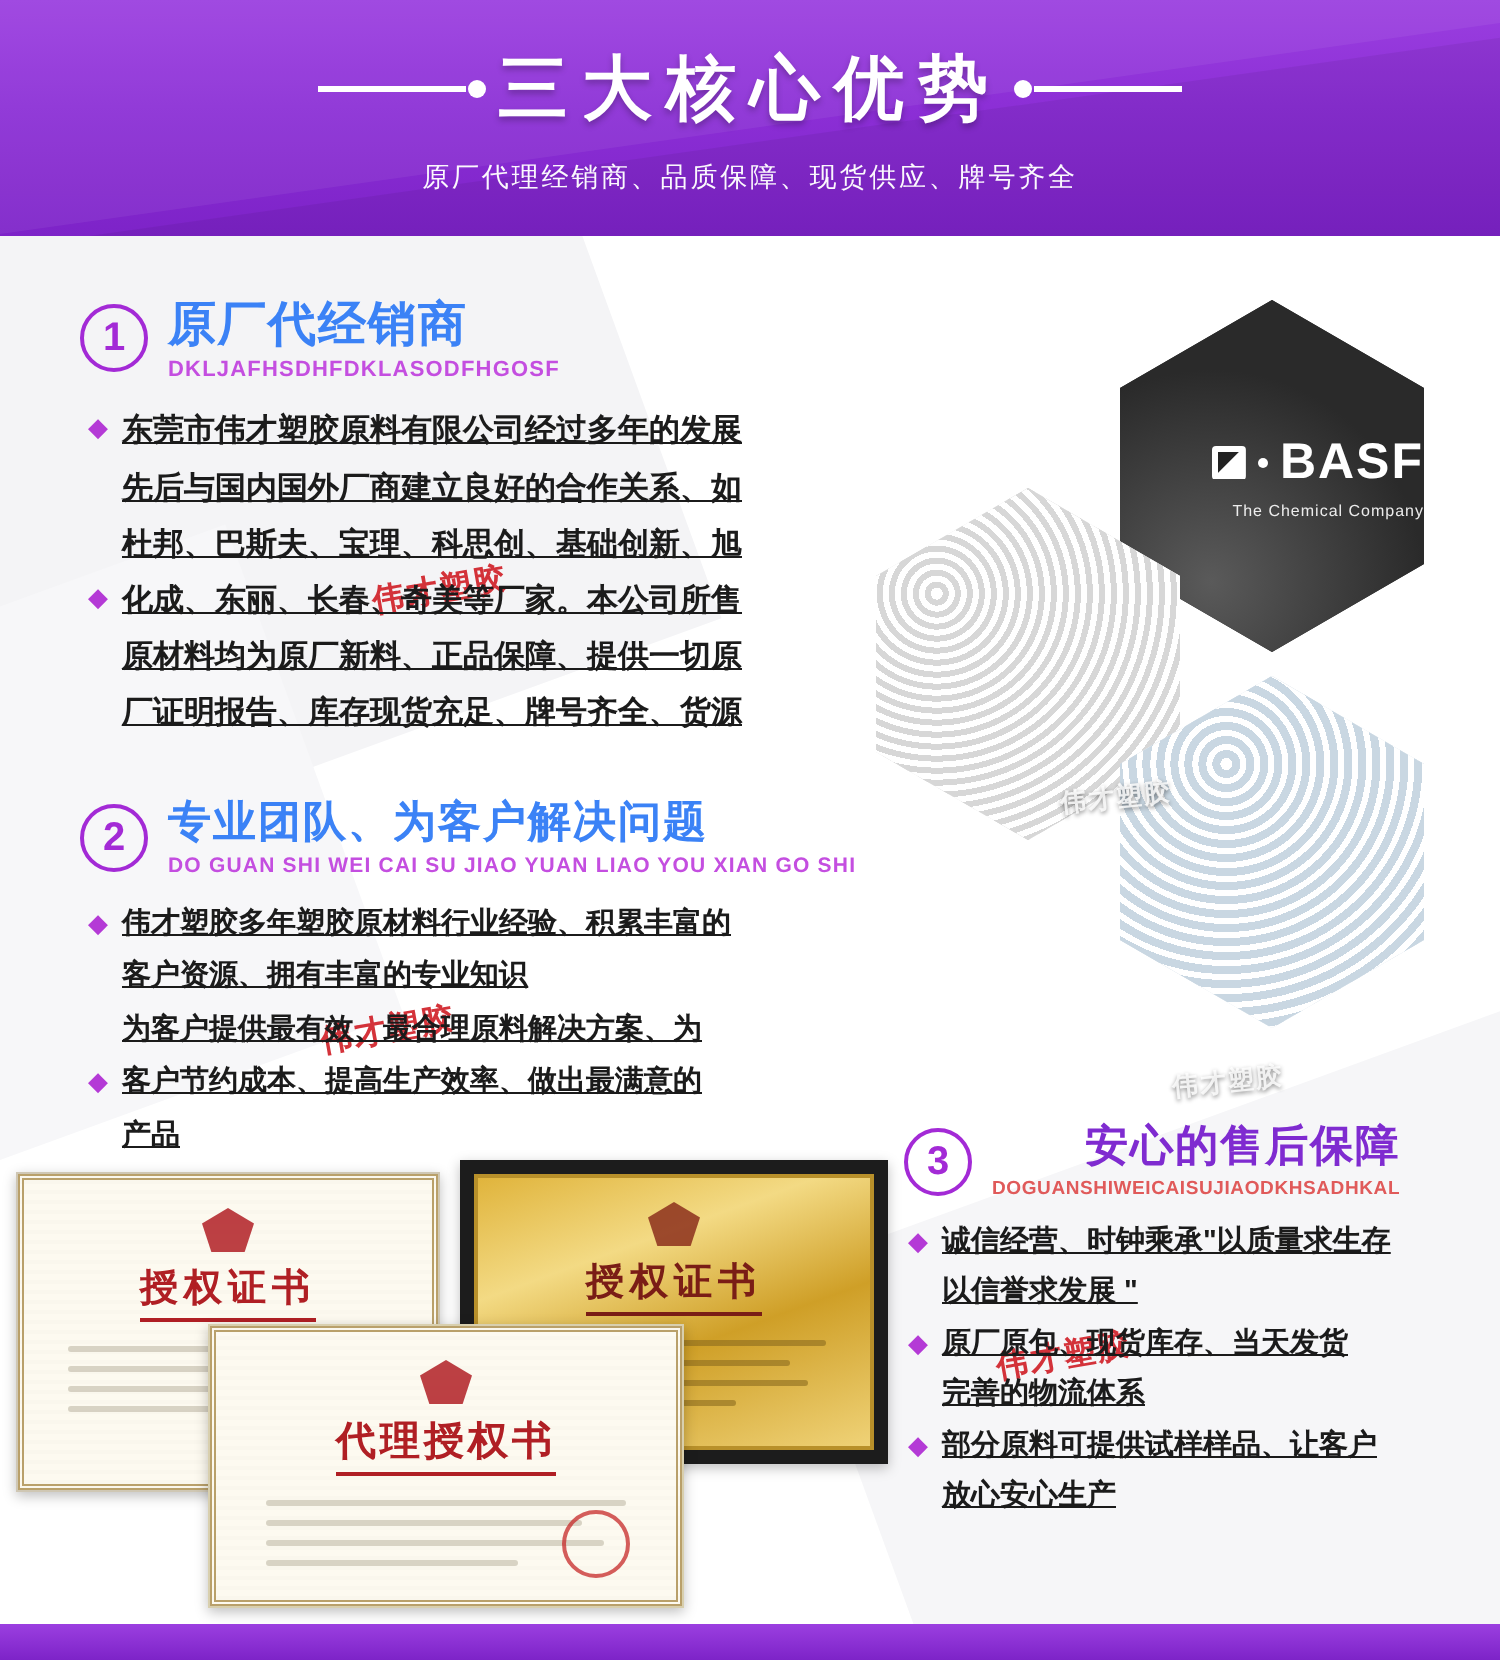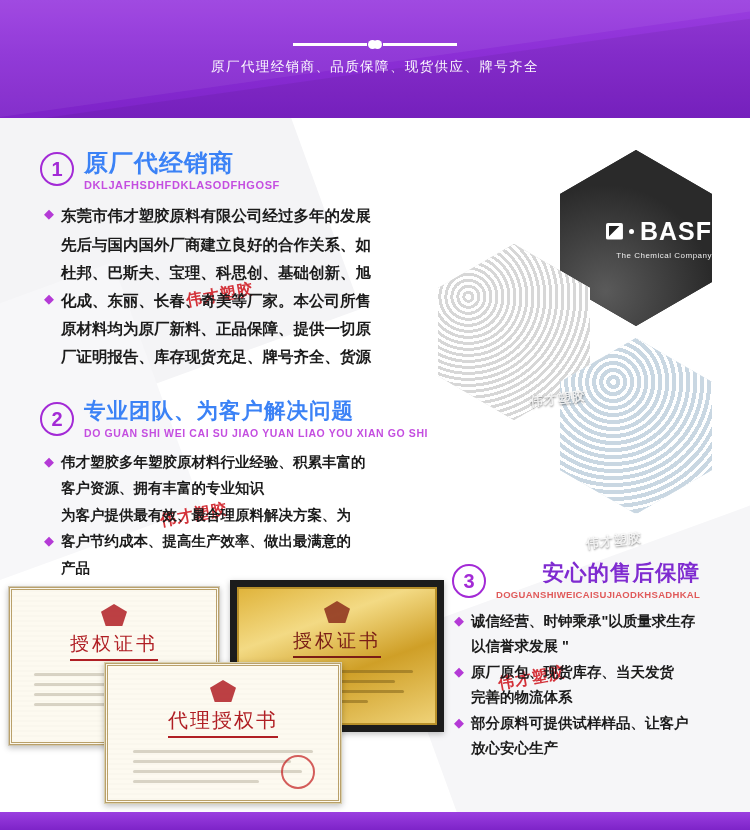--- a/index.html
+++ b/index.html
@@ -127,20 +127,21 @@
     font-size: 13px;
     line-height: 1.55;
     flex: none;
     margin-top: 1px;
   }
   .bullet-text {
     font-size: 15.5px;
     line-height: 1.62;
     color: #1b1b1b;
     font-weight: bold;
+    text-decoration: underline;
   }
 
   
   #sec1 { left: 40px; top: 150px; width: 355px; }
   #sec1 .bullets { margin-top: 12px; margin-left: 4px; }
   #sec1 .bullet-text { font-size: 15.5px; }
 
   
   #sec2 { left: 40px; top: 400px; width: 400px; }
   #sec2 .head-cn { font-size: 21.5px; }
@@ -244,21 +245,21 @@
   .cert-frame {
     width: 100%; height: 100%;
     border: 3px double #b9a06a;
     display: flex; flex-direction: column; align-items: center;
     padding-top: 14px;
     background:
       repeating-linear-gradient(0deg, rgba(0,0,0,0.012) 0 2px, transparent 2px 5px),
       #fdfaf0;
   }
   .cert-title {
-    font-size: 19px; font-weight: normal; color: #b01f24;
+    font-size: 19px; font-weight: bold; color: #b01f24;
     letter-spacing: 3px;
     border-bottom: 2px solid #b01f24;
     padding-bottom: 2px;
   }
   .cert-title.small { font-size: 20px; letter-spacing: 2px; }
   .cert-title.gold { color: #7a1d16; border-bottom-color: #7a1d16; }
   .cert-lines { margin-top: 12px; width: 78%; }
   .cert-lines i {
     display: block; height: 3px; background: #b9b2a0; opacity: 0.55;
     margin-bottom: 7px; border-radius: 2px;
@@ -291,20 +292,21 @@
 <body>
 
 <div class="page">
 
   <div class="banner">
     <div class="diag d1"></div>
     <div class="diag d2"></div>
     <div class="banner-inner">
       <div class="title-row">
         <span class="title-line left"></span>
+        <span class="main-title">三大核心优势</span>
         <span class="title-line right"></span>
       </div>
       <div class="sub-title">原厂代理经销商、品质保障、现货供应、牌号齐全</div>
     </div>
   </div>
 
   <div class="bodybg">
     <div class="stripe s1"></div>
     <div class="stripe s2"></div>
     <div class="stripe s3"></div>

